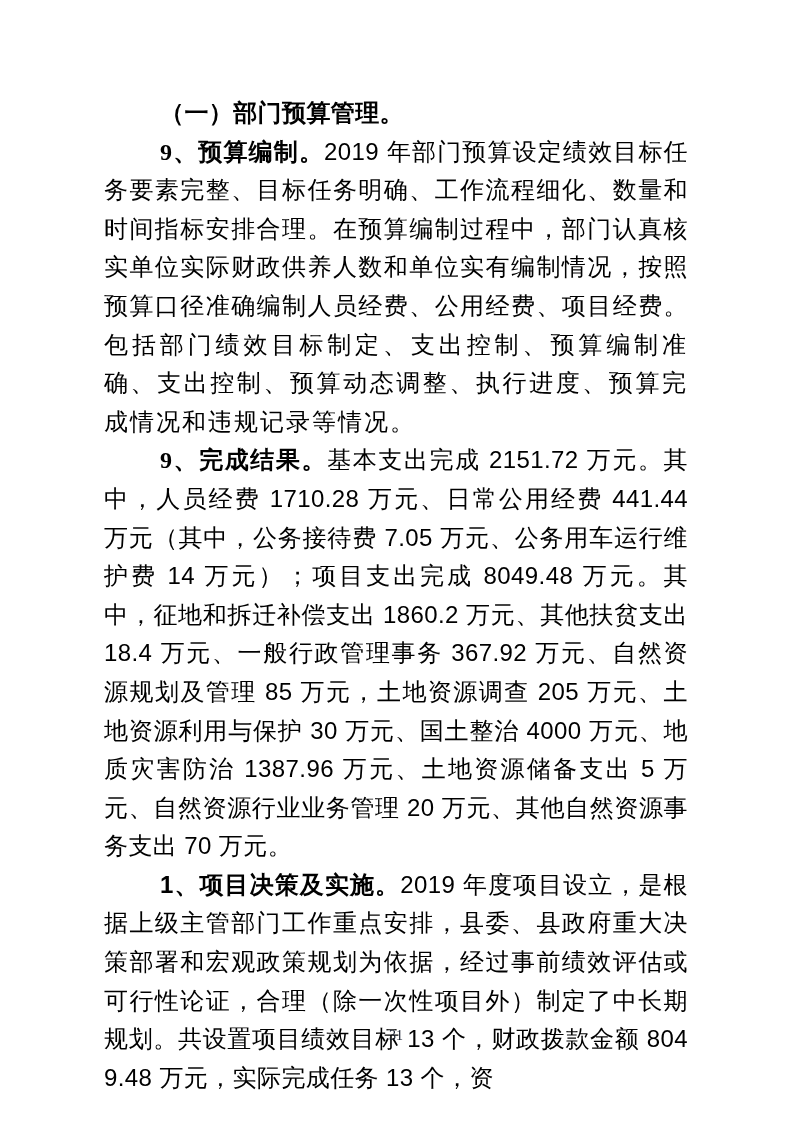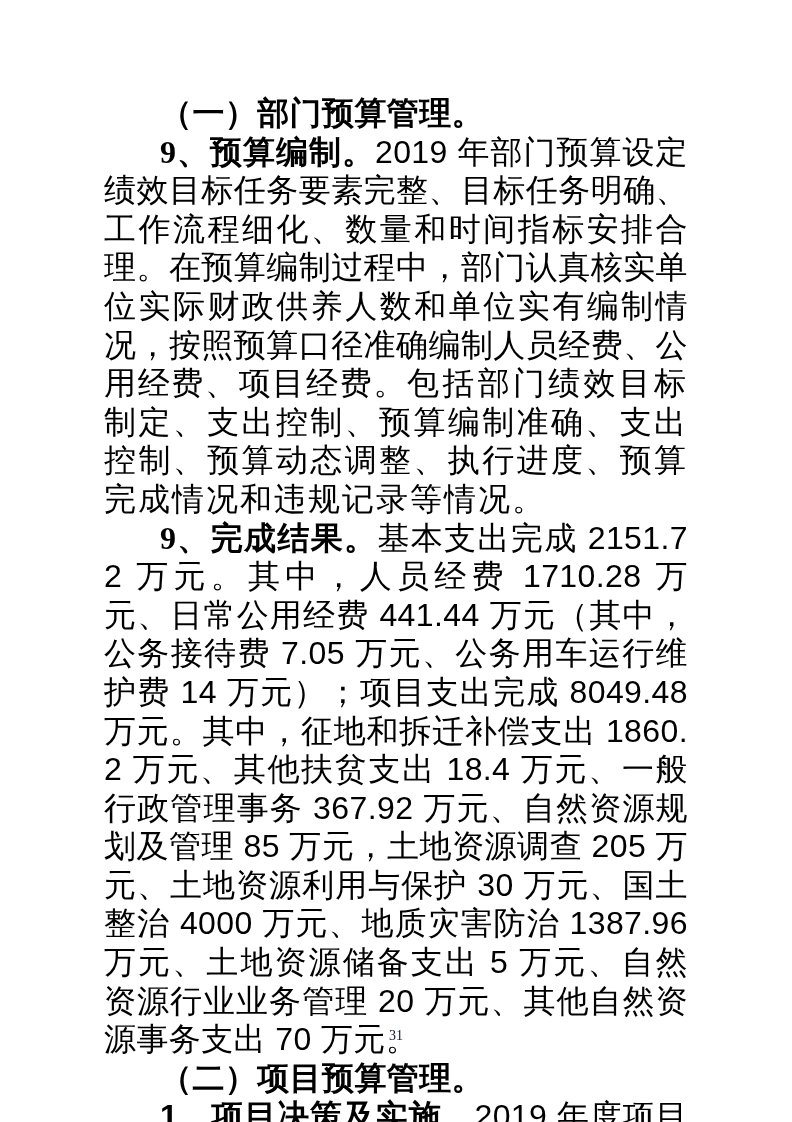--- a/index.html
+++ b/index.html
@@ -18,21 +18,21 @@
     margin: 0 auto;
   }
   .content {
     position: absolute;
     top: 94px;
     left: 104px;
     width: 584px;
   }
   .para {
     margin: 0;
-    font-size: 32px;
+    font-size: 24px;
     line-height: 38.6px;
     text-align: justify;
     text-justify: inter-ideograph;
     text-indent: 56px;
     letter-spacing: 0.4px;
     word-break: break-all;
   }
   
   .kai-bold {
     font-family: "Liberation Serif", serif;
@@ -65,20 +65,19 @@
 
 <div class="page">
   <div class="content">
 
     <p class="para"><span class="kai-bold">（一）部门预算管理。</span></p>
 
     <p class="para"><span class="kai-bold">9、预算编制。</span><span>2019 年部门预算设定绩效目标任务要素完整、目标任务明确、工作流程细化、数量和时间指标安排合理。在预算编制过程中，部门认真核实单位实际财政供养人数和单位实有编制情况，按照预算口径准确编制人员经费、公用经费、项目经费。</span><span class="kai">包括部门绩效目标制定、支出控制、预算编制准确、支出控制、预算动态调整、执行进度、预算完成情况和违规记录等情况。</span></p>
 
     <p class="para"><span class="kai-bold">9、完成结果。</span><span>基本支出完成 2151.72 万元。其中，人员经费 1710.28 万元、日常公用经费 441.44 万元（其中，公务接待费 7.05 万元、公务用车运行维护费 14 万元）；项目支出完成 8049.48 万元。其中，征地和拆迁补偿支出 1860.2 万元、其他扶贫支出 18.4 万元、一般行政管理事务 367.92 万元、自然资源规划及管理 85 万元，土地资源调查 205 万元、土地资源利用与保护 30 万元、国土整治 4000 万元、地质灾害防治 1387.96 万元、土地资源储备支出 5 万元、自然资源行业业务管理 20 万元、其他自然资源事务支出 70 万元。</span></p>
 
-    <p class="para"><span class="kai-bold">（二）项目预算管理。</span></p>
 
     <p class="para"><span class="sans-bold">1、项目决策及实施。</span><span>2019 年度项目设立，是根据上级主管部门工作重点安排，县委、县政府重大决策部署和宏观政策规划为依据，经过事前绩效评估或可行性论证，合理（除一次性项目外）制定了中长期规划。共设置项目绩效目标 13 个，财政拨款金额 8049.48 万元，实际完成任务 13 个，资</span></p>
 
   </div>
 
   <div class="footer"><span class="page-number">31</span></div>
 </div>
 
 </body></html>

